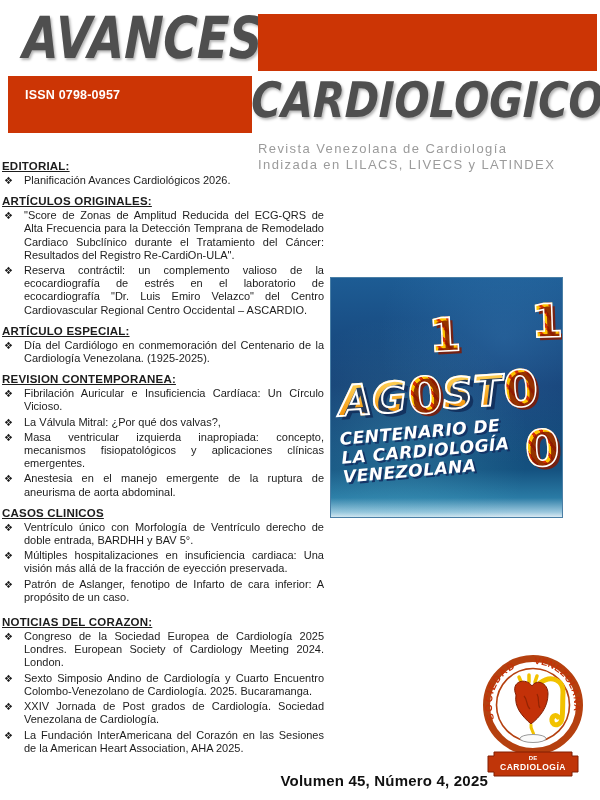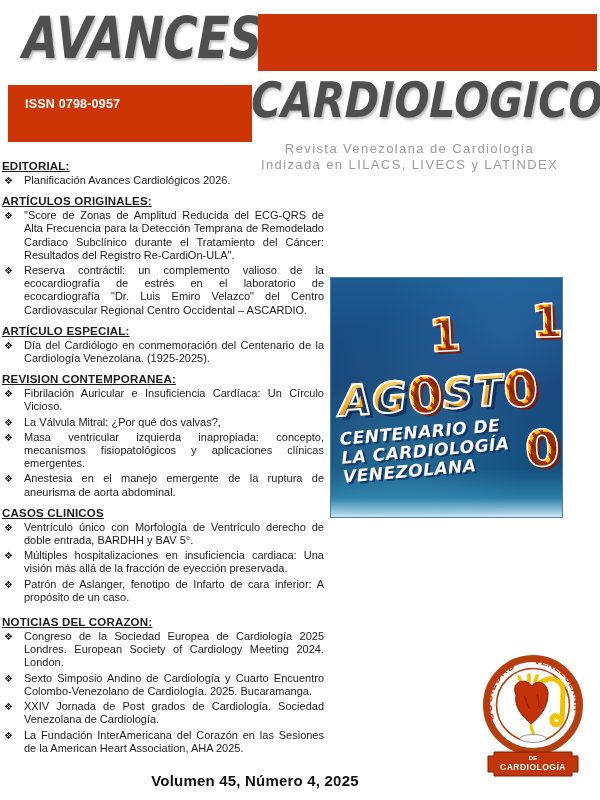--- a/index.html
+++ b/index.html
@@ -11,32 +11,32 @@
   .title1 {
     position:absolute; left:24px; top:4px;
     font-family:"DejaVu Sans", sans-serif;
     font-size:58px; font-weight:700; font-style:italic;
     color:#4f4f4f; letter-spacing:0px;
     transform:scaleX(.80) skewX(-2deg); transform-origin:left top;
     text-shadow:2px 2px 3px rgba(0,0,0,.30);
     white-space:nowrap;
   }
   .red-rect-top { position:absolute; left:258px; top:14px; width:339px; height:57px; background:#cc3505; }
-  .issn-box { position:absolute; left:8px; top:85px; width:244px; height:57px; background:#cc3505; padding:11px 9px 0 17px; }
+  .issn-box { position:absolute; left:8px; top:76px; width:244px; height:57px; background:#cc3505; padding:11px 9px 0 17px; }
   .issn-box div { color:#ffffff; font-size:12.5px; font-weight:bold; line-height:17px; letter-spacing:.2px; }
   .title2 {
     position:absolute; left:252px; top:72px;
     font-family:"DejaVu Sans", sans-serif;
     font-size:49px; font-weight:700; font-style:italic;
     color:#4f4f4f;
     transform:scaleX(.84) skewX(-2deg); transform-origin:left top;
     text-shadow:2px 2px 3px rgba(0,0,0,.30);
     white-space:nowrap;
   }
-  .subtitle { position:absolute; left:240px; top:141px; width:339px; text-align:center; }
+  .subtitle { position:absolute; left:258px; top:141px; width:339px; }
   .subtitle div { color:#9b9b9b; font-size:13px; line-height:15.5px; letter-spacing:1.4px; white-space:nowrap; }
 
   
   .toc { position:absolute; left:2px; top:160px; width:322px; color:#1c1c1c; }
   .toc-section { margin-bottom:8px; }
   .toc-section:last-child { margin-top:12px; }
   .toc-header { font-size:11.5px; font-weight:bold; text-decoration:underline; margin-bottom:2px; letter-spacing:.2px; }
   .toc-item { display:flex; margin-bottom:2px; }
   .bullet { flex:none; width:22px; font-size:10px; line-height:13.2px; padding-left:2px; color:#1c1c1c; }
   .item-text { flex:1; font-size:11px; line-height:13.2px; text-align:justify; }
@@ -89,21 +89,21 @@
     line-height:19px; letter-spacing:.5px; white-space:nowrap;
     text-shadow:2px 2px 0 rgba(20,50,100,.95);
     font-family:"DejaVu Sans", sans-serif;
   }
 
   
   .logo { position:absolute; left:482px; top:650px; width:102px; height:130px; }
 
   
   .footer {
-    position:absolute; left:0; top:772px; width:488px; text-align:center;
+    position:absolute; left:0; top:772px; width:488px; text-align:right;
     font-size:15px; font-weight:bold; color:#111; text-indent:22px; letter-spacing:.2px;
   }
 </style>
 </head>
 <body>
 
 <div class="page">
 
   <div>
     <div class="title1">AVANCES</div>

